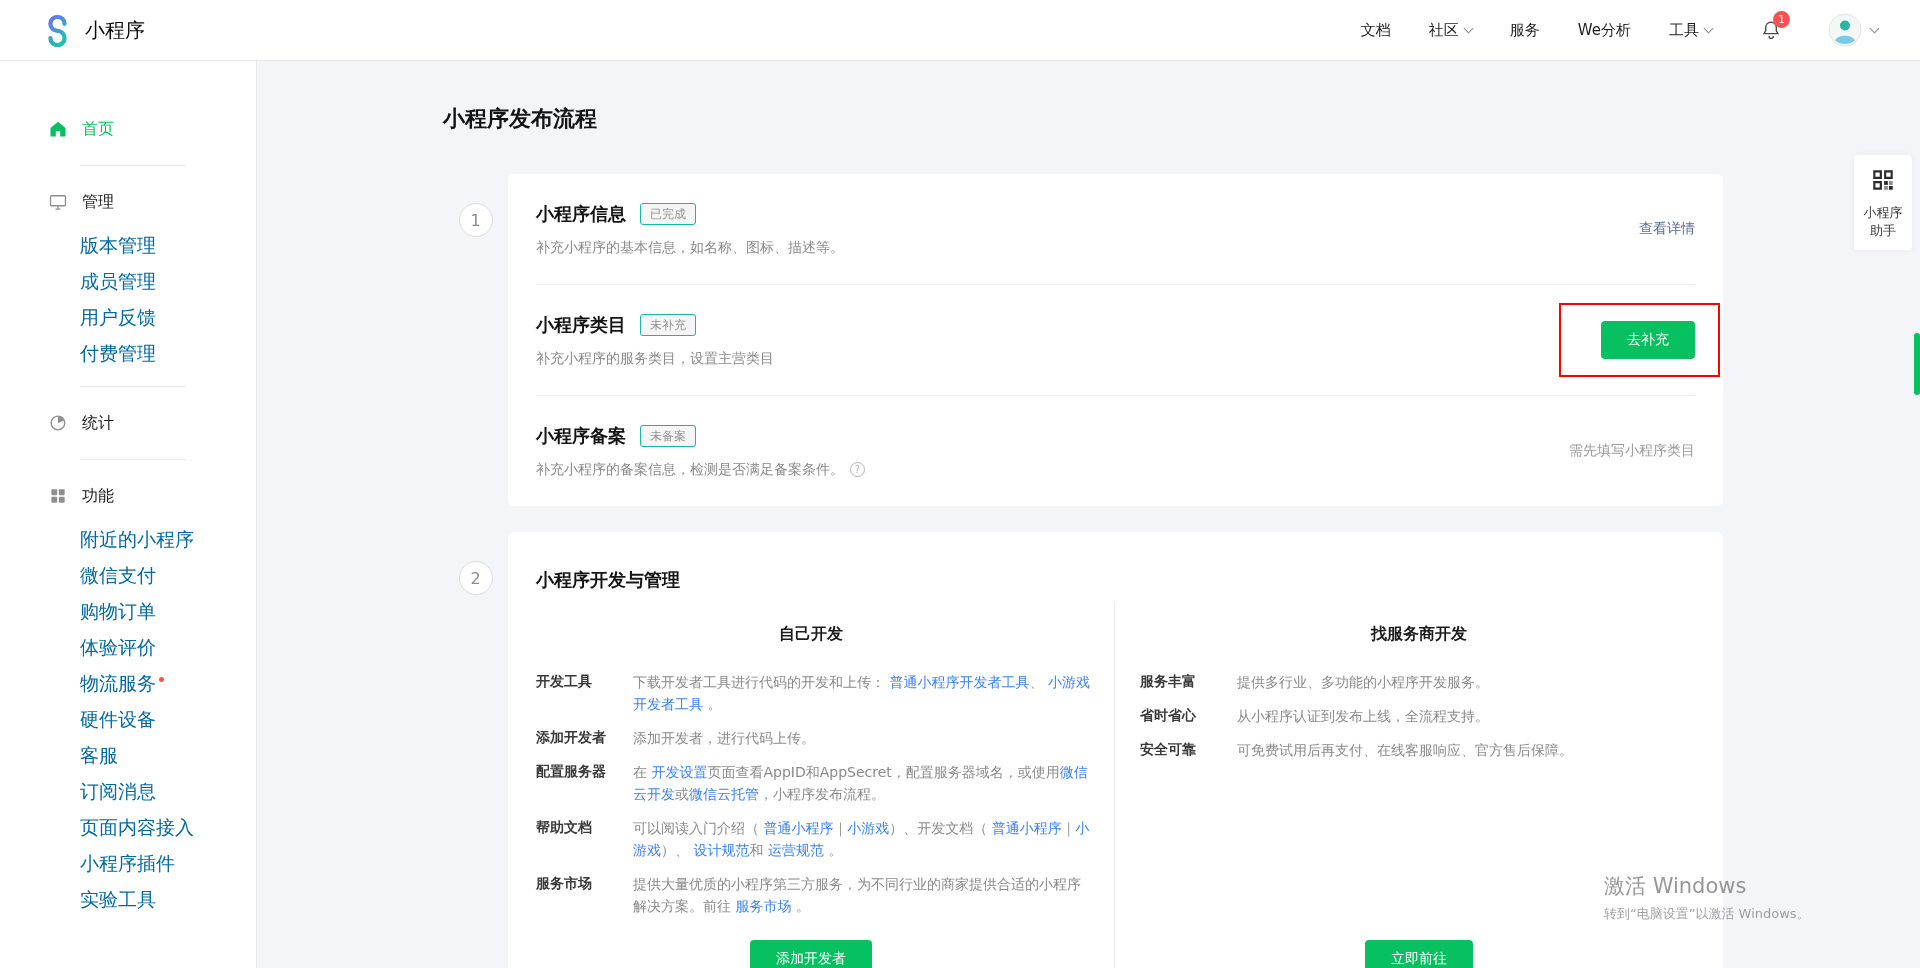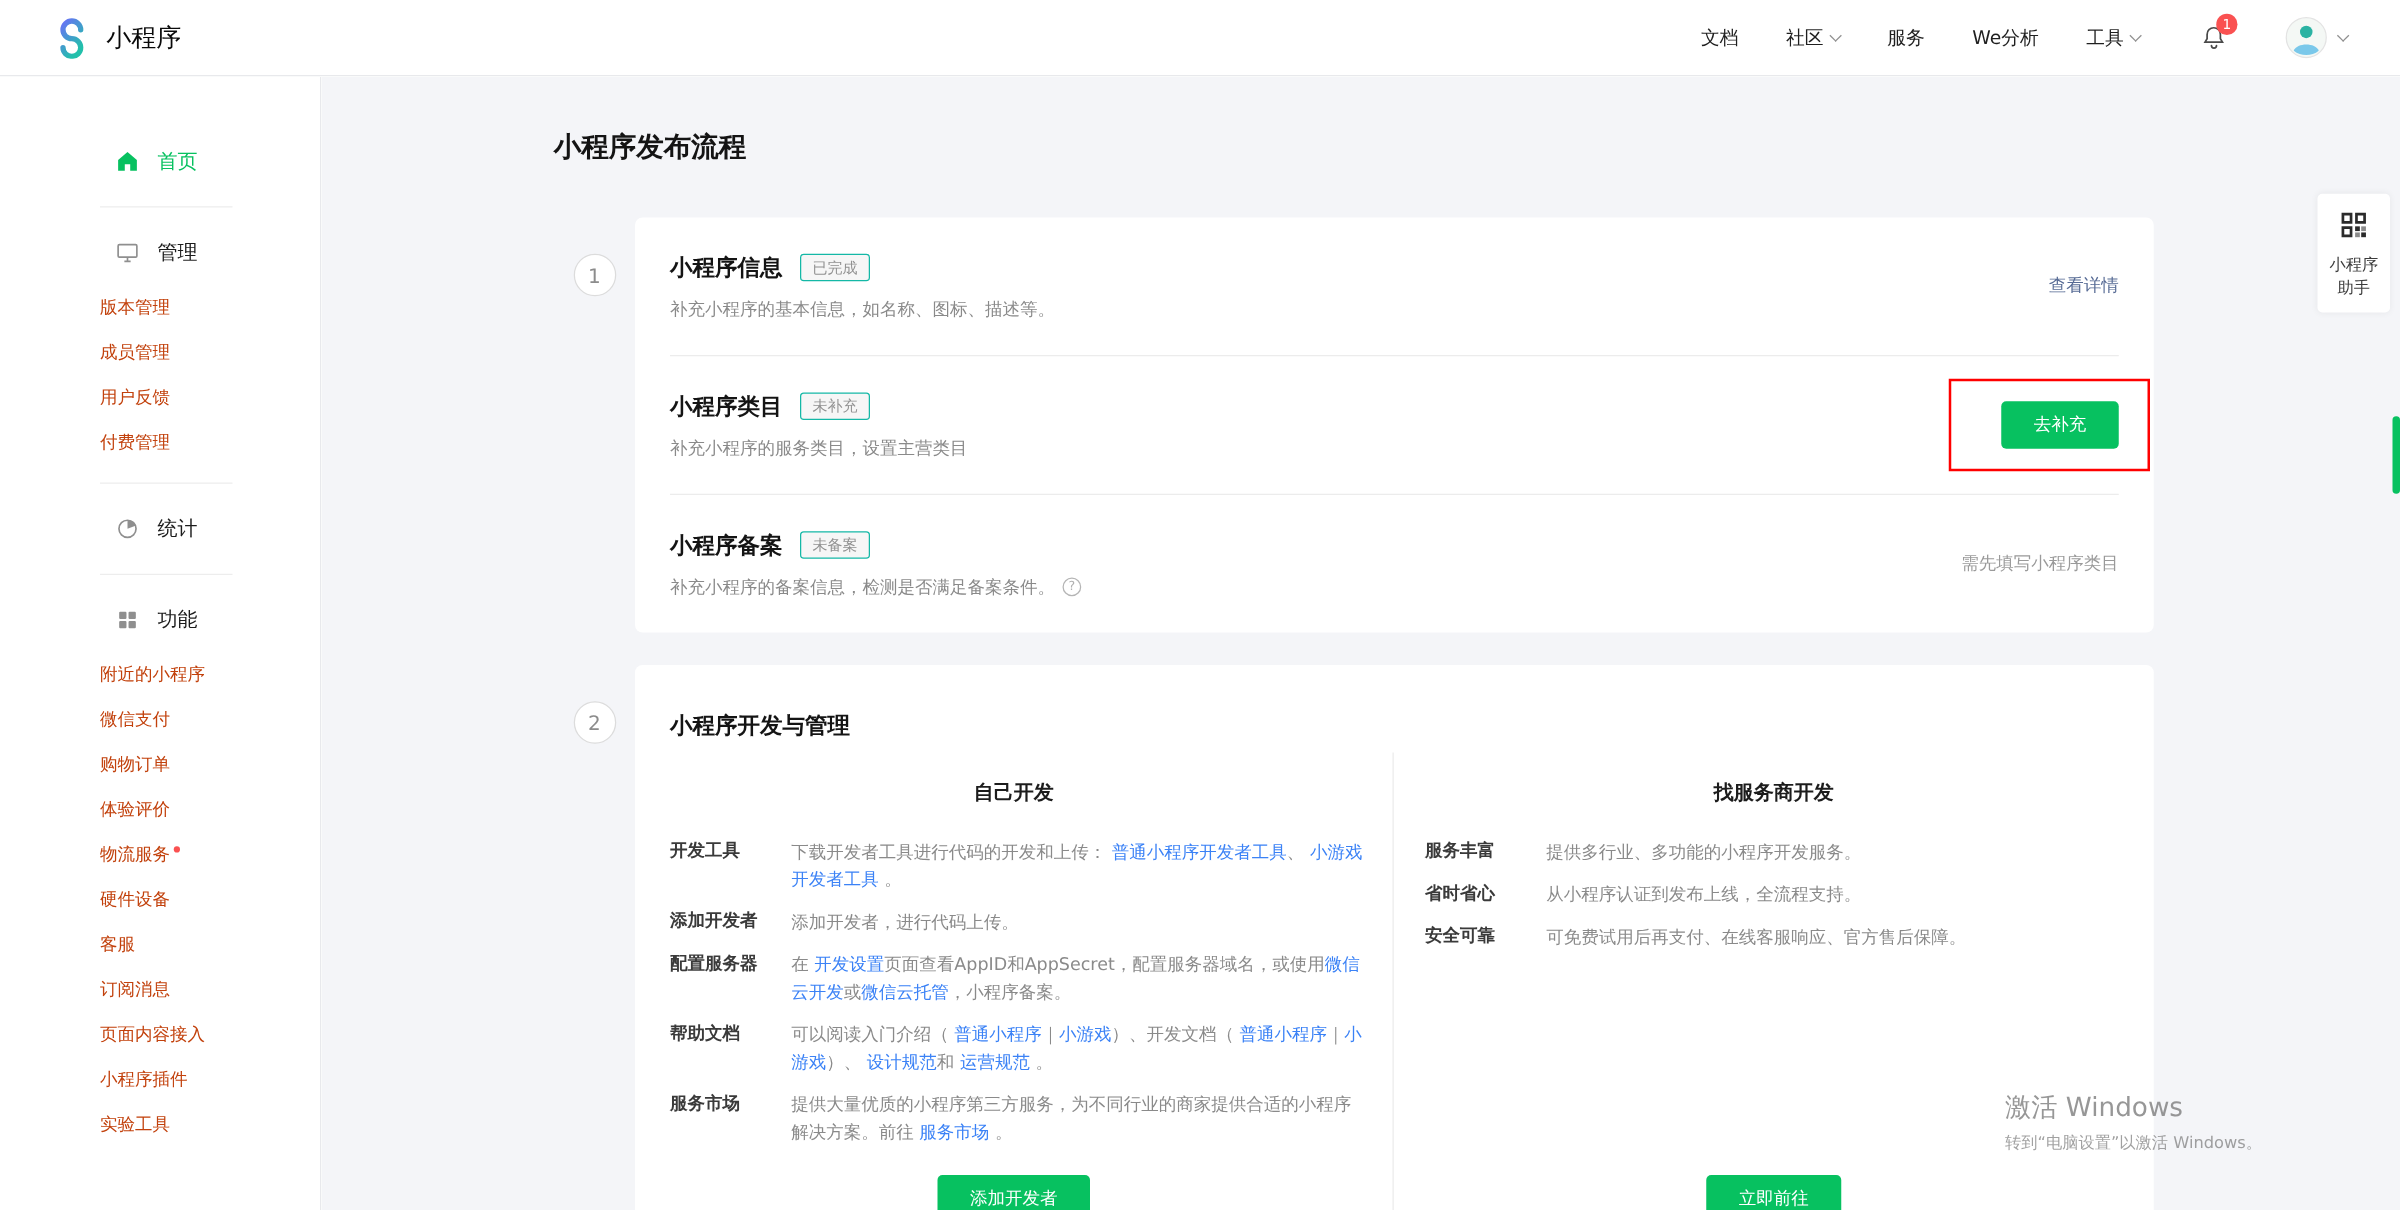--- a/index.html
+++ b/index.html
@@ -19,25 +19,25 @@
   .bell-wrap { position:relative; margin-left:10px; cursor:pointer; display:flex; align-items:center; }
   .badge { position:absolute; top:-8px; left:13px; background:#fa5151; color:#fff; font-size:11px;
            min-width:17px; height:17px; padding:0 4px; border-radius:9px; display:flex;
            align-items:center; justify-content:center; line-height:1; }
   .avatar-wrap { display:flex; align-items:center; gap:9px; margin-left:8px; cursor:pointer; }
 
   
   .sidebar { position:fixed; top:61px; left:0; bottom:0; width:257px; background:#fff;
              border-right:1px solid #e8e9ec; padding-top:46px; z-index:10; overflow:hidden; }
   .side-main { display:flex; align-items:center; gap:14px; height:44px; padding-left:48px;
-               font-size:16px; color:#1c1c1c; cursor:pointer;margin-left:44px; }
+               font-size:16px; color:#1c1c1c; cursor:pointer; }
   .side-main.active { color:#07c160; font-weight:500; }
   .side-sub { list-style:none; margin-top:4px; }
-  .side-sub li { height:36px; display:flex; align-items:center; padding-left:80px; font-size:14px;
-                 color:#c2410c; cursor:pointer; }
+  .side-sub li { height:36px; display:flex; align-items:center; padding-left:80px; font-size:19px;
+                 color:#0369a1; cursor:pointer; }
   .side-divider { height:1px; background:#ededed; margin:14px 70px 14px 80px; }
   .red-mark { width:5px; height:5px; border-radius:50%; background:#fa5151; display:inline-block;
               margin:-10px 0 0 3px; }
 
   
   .main { position:absolute; top:0; left:257px; width:1663px; padding:104px 0 0 186px; }
   .page-title { font-size:22px; font-weight:600; line-height:30px; margin-bottom:40px; color:#141414; }
   .step { display:flex; margin-bottom:26px; }
   .step-num { width:65px; flex:none; display:flex; justify-content:center; align-items:flex-start; padding-top:29px; }
   .num-circle { width:34px; height:34px; border-radius:50%; border:1px solid #dcdcdc; color:#8c8c8c;
@@ -274,21 +274,21 @@
           <div class="dev-row">
             <div class="dev-label">开发工具</div>
             <div class="dev-text"><span>下载开发者工具进行代码的开发和上传： </span><span class="inline-link">普通小程序开发者工具</span><span>、 </span><span class="inline-link">小游戏开发者工具</span><span> 。</span></div>
           </div>
           <div class="dev-row">
             <div class="dev-label">添加开发者</div>
             <div class="dev-text"><span>添加开发者，进行代码上传。</span></div>
           </div>
           <div class="dev-row">
             <div class="dev-label">配置服务器</div>
-            <div class="dev-text"><span>在 </span><span class="inline-link">开发设置</span><span>页面查看AppID和AppSecret，配置服务器域名，或使用</span><span class="inline-link">微信云开发</span><span>或</span><span class="inline-link">微信云托管</span><span>，小程序备案。</span></div>
+            <div class="dev-text"><span>在 </span><span class="inline-link">开发设置</span><span>页面查看AppID和AppSecret，配置服务器域名，或使用</span><span class="inline-link">微信云开发</span><span>或</span><span class="inline-link">微信云托管</span><span>，小程序发布流程。</span></div>
           </div>
           <div class="dev-row">
             <div class="dev-label">帮助文档</div>
             <div class="dev-text"><span>可以阅读入门介绍（ </span><span class="inline-link">普通小程序</span><span>｜</span><span class="inline-link">小游戏</span><span>）、开发文档（ </span><span class="inline-link">普通小程序</span><span>｜</span><span class="inline-link">小游戏</span><span>）、 </span><span class="inline-link">设计规范</span><span>和 </span><span class="inline-link">运营规范</span><span> 。</span></div>
           </div>
           <div class="dev-row">
             <div class="dev-label">服务市场</div>
             <div class="dev-text"><span>提供大量优质的小程序第三方服务，为不同行业的商家提供合适的小程序解决方案。前往 </span><span class="inline-link">服务市场</span><span> 。</span></div>
           </div>
 

